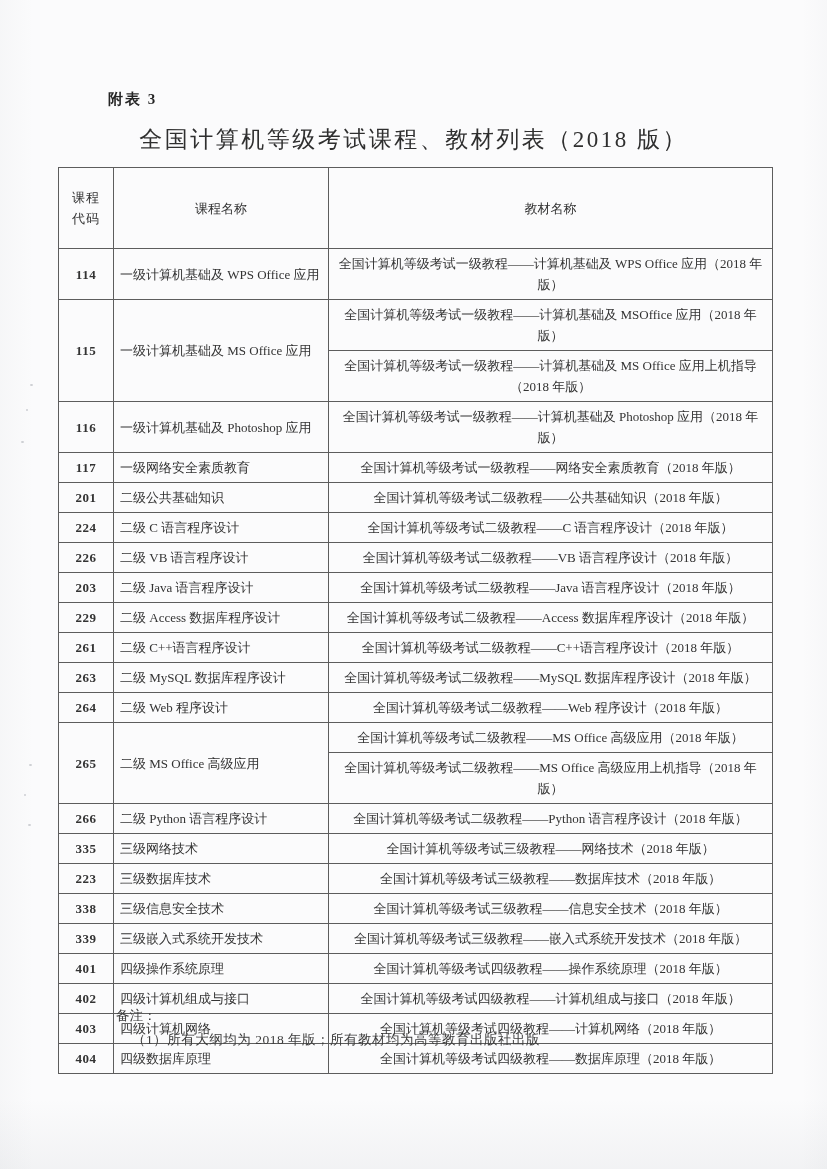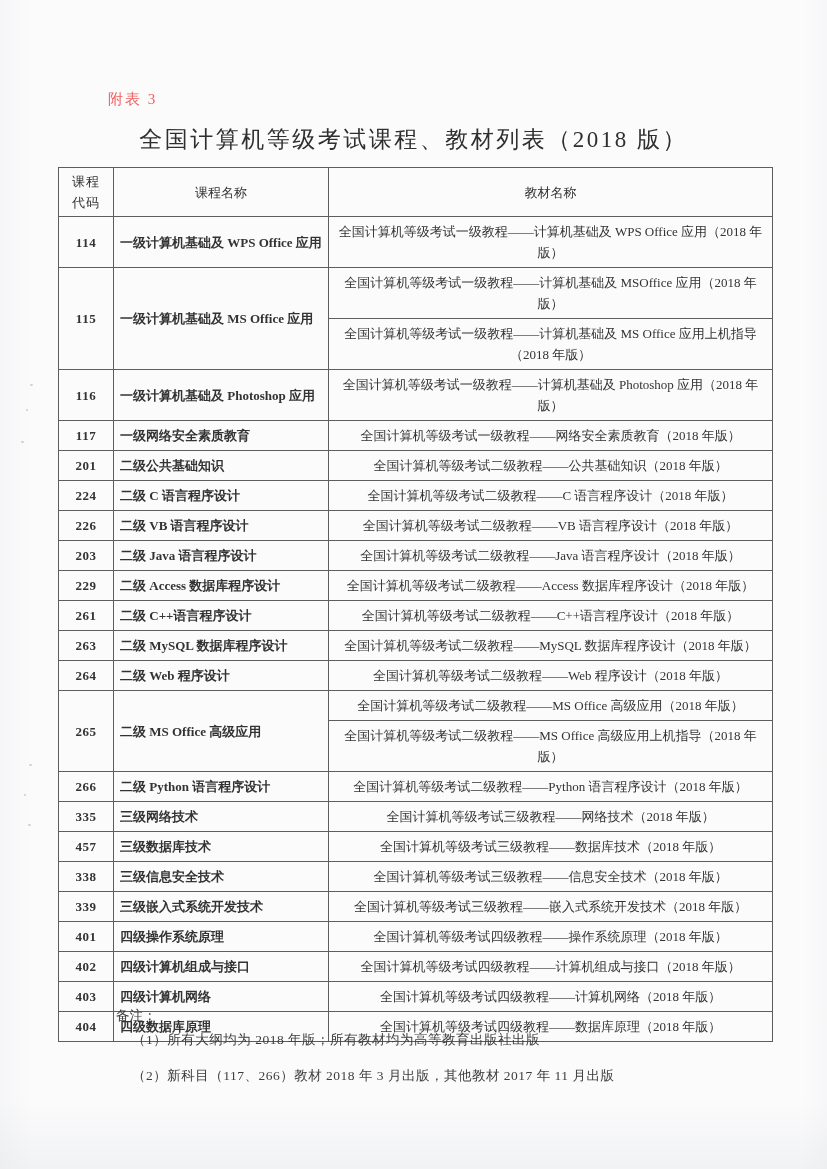--- a/index.html
+++ b/index.html
@@ -22,22 +22,23 @@
       linear-gradient(to top, rgba(120,128,138,0.07), rgba(120,128,138,0) 6%),
       linear-gradient(to right, rgba(120,128,138,0.04), rgba(120,128,138,0) 4%),
       linear-gradient(to left, rgba(120,128,138,0.03), rgba(120,128,138,0) 3%);
   }
   .page-tag {
     position: absolute;
     left: 108px;
     top: 90px;
     font-size: 15px;
     letter-spacing: 2px;
-    color: #ef4444;
+    color: #000000;
     opacity: 0.85;
+    font-weight: bold;
   }
   .page-title {
     position: absolute;
     left: 0;
     top: 124px;
     width: 100%;
     text-align: center;
     font-size: 23px;
     letter-spacing: 2.5px;
     color: #2f2f2f;
@@ -64,31 +65,30 @@
   }
   table.course-table thead th {
     font-weight: normal;
     text-align: center;
     padding: 3px 2px;
   }
   th.h-code { letter-spacing: 1px; }
   th.h-code .wrap2 {
     display: block;
     width: 2.4em;
-    margin: 0 auto;
+    margin: 16px auto;
     text-align: center;
   }
   td.cell-code {
     text-align: center;
     letter-spacing: 0.5px;
     font-weight: bold;
   }
   td.cell-course {
     padding-left: 10px;
-    font-weight: bold;
   }
   td.cell-textbook {
     padding-left: 8px;
     padding-right: 5px;
     text-align: center;
   }
   .notes {
     position: absolute;
     left: 116px;
     top: 1004px;
@@ -222,21 +222,21 @@
         <td class="cell-code" rowspan="1">266</td>
         <td class="cell-course" rowspan="1">二级 Python 语言程序设计</td>
         <td class="cell-textbook">全国计算机等级考试二级教程——Python 语言程序设计（2018 年版）</td>
       </tr>
       <tr>
         <td class="cell-code" rowspan="1">335</td>
         <td class="cell-course" rowspan="1">三级网络技术</td>
         <td class="cell-textbook">全国计算机等级考试三级教程——网络技术（2018 年版）</td>
       </tr>
       <tr>
-        <td class="cell-code" rowspan="1">457</td>
+        <td class="cell-code" rowspan="1">223</td>
         <td class="cell-course" rowspan="1">三级数据库技术</td>
         <td class="cell-textbook">全国计算机等级考试三级教程——数据库技术（2018 年版）</td>
       </tr>
       <tr>
         <td class="cell-code" rowspan="1">338</td>
         <td class="cell-course" rowspan="1">三级信息安全技术</td>
         <td class="cell-textbook">全国计算机等级考试三级教程——信息安全技术（2018 年版）</td>
       </tr>
       <tr>
         <td class="cell-code" rowspan="1">339</td>
@@ -263,21 +263,20 @@
         <td class="cell-course" rowspan="1">四级数据库原理</td>
         <td class="cell-textbook">全国计算机等级考试四级教程——数据库原理（2018 年版）</td>
       </tr>
     </tbody>
 </table>
 
 <div class="notes">
   <span class="notes-label">备注：</span>
   <div class="notes-items">
     <div>（1）所有大纲均为 2018 年版；所有教材均为高等教育出版社出版</div>
-    <div>（2）新科目（117、266）教材 2018 年 3 月出版，其他教材 2017 年 11 月出版</div>
   </div>
 </div>
 
 <div class="speck s1"></div>
 <div class="speck s2"></div>
 <div class="speck s3"></div>
 <div class="speck s4"></div>
 <div class="speck s5"></div>
 <div class="speck s6"></div>
 

